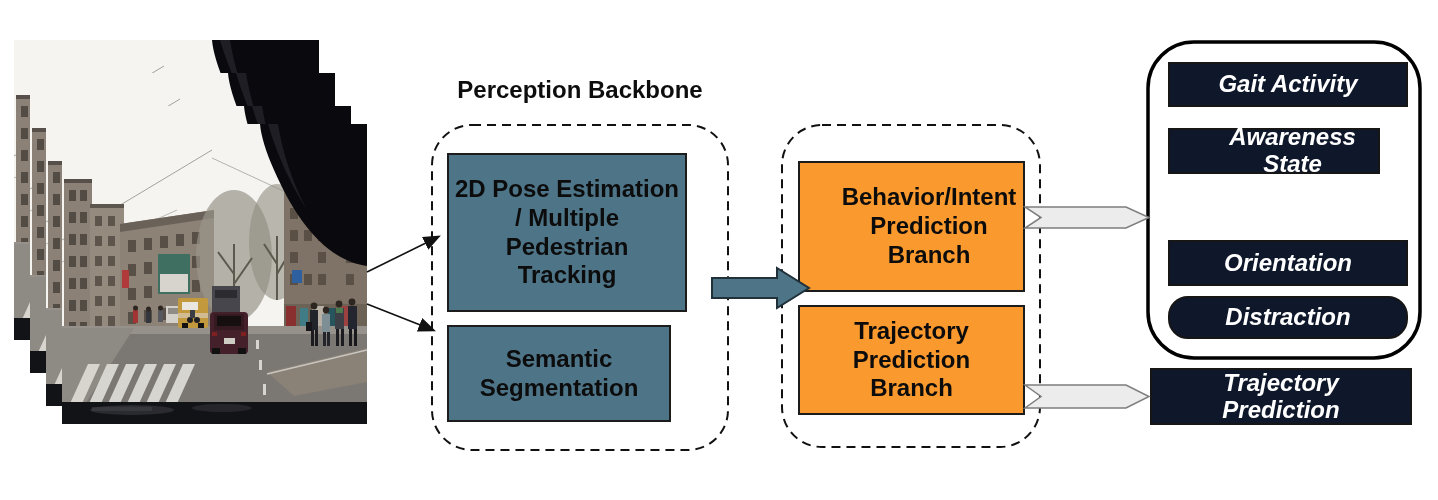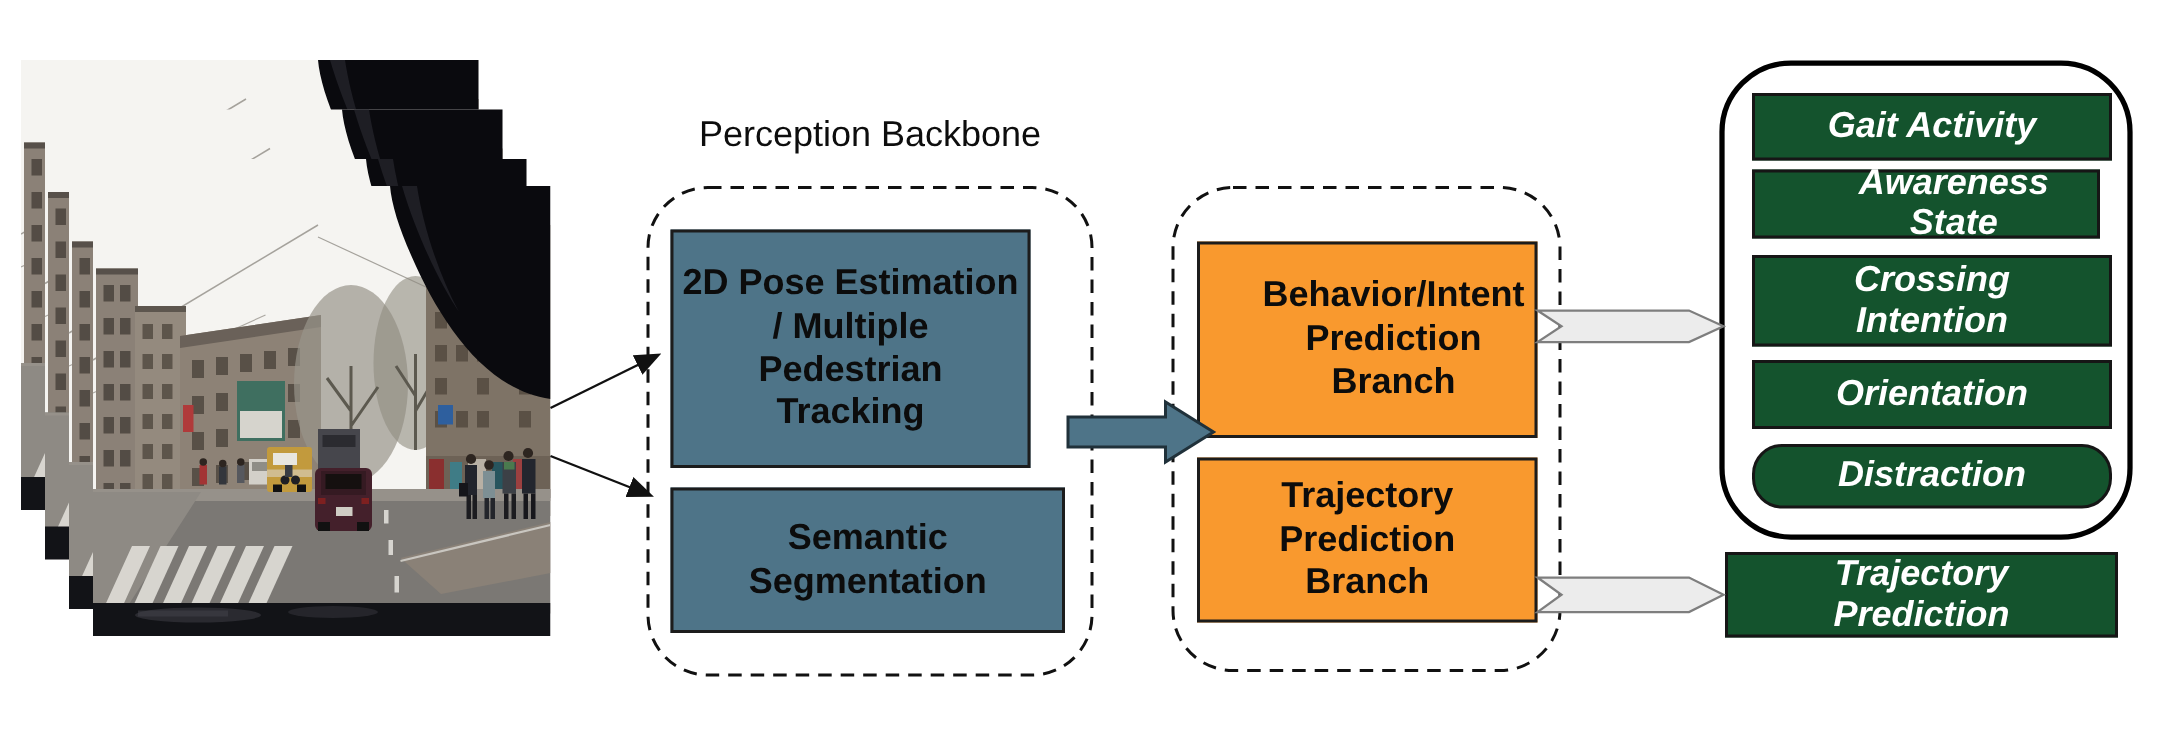--- a/index.html
+++ b/index.html
@@ -4,41 +4,41 @@
 <style>
   html,body{margin:0;padding:0;background:#ffffff;}
   .canvas{
     position:relative;width:1438px;height:500px;background:#ffffff;overflow:hidden;
     font-family:"Liberation Sans","DejaVu Sans",sans-serif;
   }
   .overlay{position:absolute;left:0;top:0;pointer-events:none;}
   .photo{position:absolute;left:14px;top:40px;}
   .title{
     position:absolute;left:432px;top:76px;width:296px;text-align:center;
-    font-size:24px;font-weight:normal;color:#0d0d0d;letter-spacing:0px;
+    font-size:24px;font-weight:bold;color:#0d0d0d;letter-spacing:0px;
   }
   .box{
     position:absolute;display:flex;align-items:center;justify-content:center;
     text-align:center;font-weight:bold;color:#0c0c0c;font-size:24px;line-height:1.2;
     white-space:pre-line;box-sizing:border-box;
   }
   .slate{background:#4e7488;border:2px solid #1c1c1c;}
   .orange{background:#f9992e;border:2px solid #1c1c1c;}
   .pill{
     position:absolute;display:flex;align-items:center;justify-content:center;
     text-align:center;font-weight:bold;font-style:italic;color:#ffffff;
-    background:#14532d;border:2px solid #161616;font-size:24px;line-height:1.12;
+    background:#0f172a;border:2px solid #161616;font-size:24px;line-height:1.12;
     white-space:pre-line;box-sizing:border-box;
   }
   .box-pose{left:447px;top:153px;width:240px;height:159px;}
-  .box-seg{left:447px;top:325px;width:263px;height:97px;}
+  .box-seg{left:447px;top:325px;width:224px;height:97px;}
   .box-behavior{left:798px;top:161px;width:227px;height:131px;padding-left:35px;}
   .box-trajbranch{left:798px;top:305px;width:227px;height:110px;}
   .pill-gait{left:1168px;top:62px;width:240px;height:45px;}
-  .pill-aware{left:1168px;top:113px;width:232px;height:46px;padding-left:37px;}
+  .pill-aware{left:1168px;top:128px;width:212px;height:46px;padding-left:37px;}
   .pill-cross{left:1168px;top:170px;width:240px;height:61px;}
   .pill-orient{left:1168px;top:240px;width:240px;height:46px;text-align:right;}
   .pill-distract{left:1168px;top:296px;width:240px;height:43px;border-radius:20px;}
   .pill-trajout{left:1150px;top:368px;width:262px;height:57px;border-width:2px;}
 </style>
 </head>
 <body>
 
 <div class="canvas">
 
@@ -263,24 +263,20 @@
 Prediction
 Branch</span>
   </div>
 
   <div class="pill pill-gait">
     <span>Gait Activity</span>
   </div>
   <div class="pill pill-aware">
     <span>Awareness State</span>
   </div>
-  <div class="pill pill-cross">
-    <span>Crossing
-Intention</span>
-  </div>
   <div class="pill pill-orient">
     <span>Orientation</span>
   </div>
   <div class="pill pill-distract">
     <span>Distraction</span>
   </div>
   <div class="pill pill-trajout">
     <span>Trajectory
 Prediction</span>
   </div>

